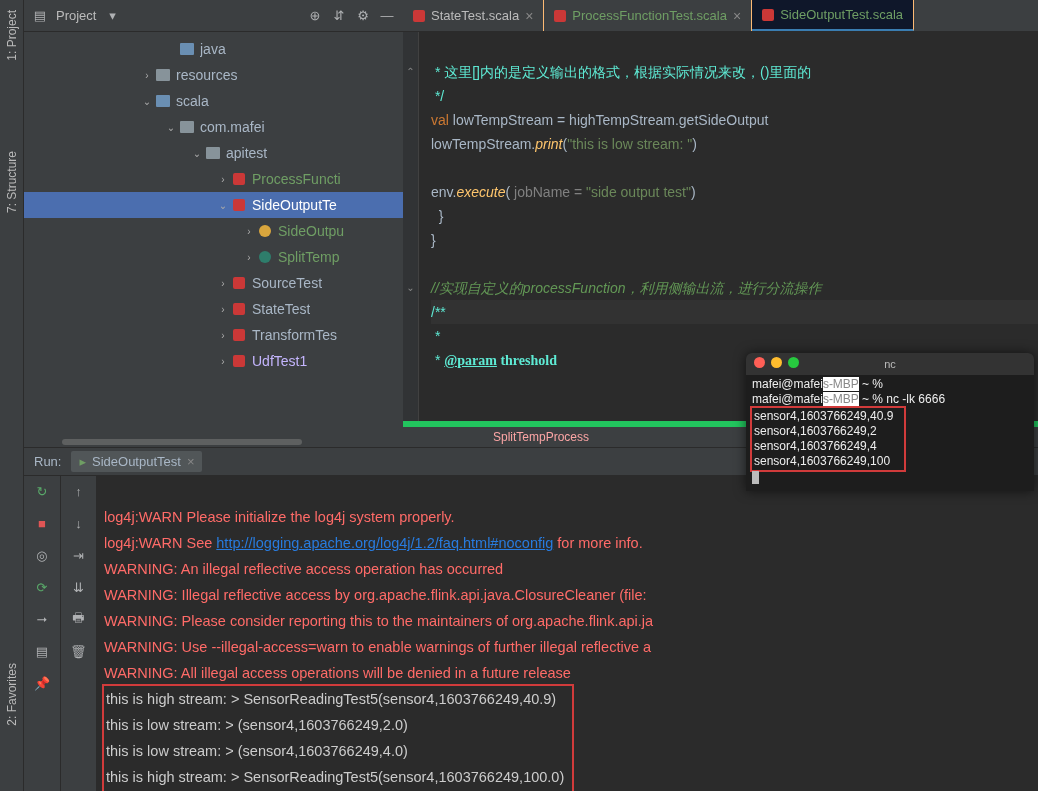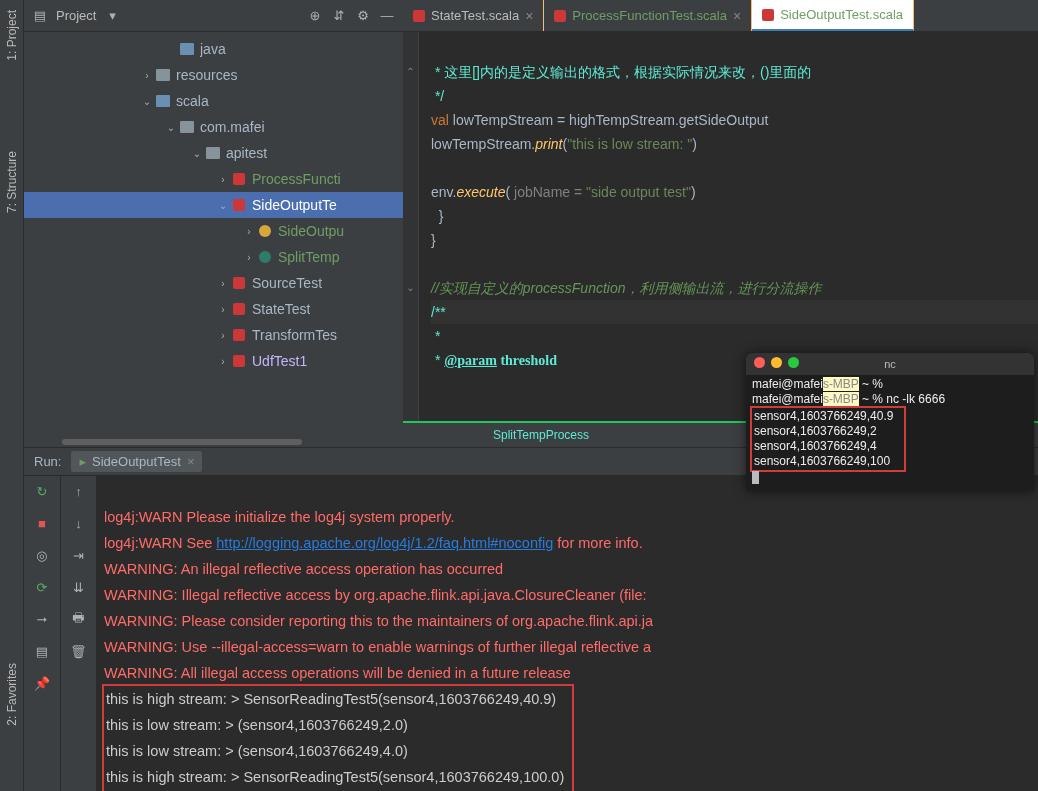--- a/index.html
+++ b/index.html
@@ -34,38 +34,38 @@
 .scala-ic { background: #cb3837; border-radius: 2px; width: 12px; height: 12px; }
 .obj-ic { background: #d9a63d; border-radius: 50%; width: 12px; height: 12px; }
 .trait-ic { background: #2e7d6b; border-radius: 50%; width: 12px; height: 12px; }
 
 .scrollbar-h { height: 10px; background: #3c3f41; }
 .scrollbar-h .thumb { height: 6px; background: #5e6060; width: 240px; margin: 2px 0 0 38px; border-radius: 3px; }
 
 .editor { flex: 1; background: #2b2b2b; display: flex; flex-direction: column; position: relative; }
 .tabs { height: 32px; background: #3c3f41; display: flex; align-items: stretch; border-bottom: 1px solid #2b2b2b; }
 .tab { display: flex; align-items: center; gap: 6px; padding: 0 10px; border-right: 1px solid #fdba74; cursor: pointer; color: #bbb; font-size: 13px; }
-.tab.active { background: #ffffff; border-bottom: 2px solid #3a7db1; }
+.tab.active { background: #0f172a; border-bottom: 2px solid #3a7db1; }
 .tab .close { color: #888; font-size: 14px; }
 .tab .g { color: #6f9e64; }
 
 .code-area { flex: 1; display: flex; overflow: hidden; }
 .gutter { width: 48px; background: #313335; text-align: right; padding: 4px 8px 0 0; color: #606366; font-family: "JetBrains Mono","Menlo",monospace; font-size: 14px; line-height: 24px; }
 .fold { width: 16px; background: #313335; border-right: 1px solid #414141; padding-top: 4px; font-family: monospace; font-size: 10px; color: #888; line-height: 24px; text-align: center; }
 .code { flex: 1; padding: 4px 0 0 12px; font-family: "JetBrains Mono","Menlo",monospace; font-size: 14px; line-height: 24px; white-space: pre; overflow: hidden; }
 .kw { color: #cc7832; }
 .fn { color: #ffc66d; font-style: italic; }
 .str { color: #6a8759; }
 .cmt { color: #629755; font-style: italic; }
 .doc { color: #5eead4; }
 .bold { font-weight: bold; font-family: Liberation Serif, serif; }
 .param { color: #808080; }
 .hl-line { background: #323232; display: inline-block; width: 100%; }
 
-.status-crumb { height: 26px; background: #3c3f41; color: #5eead4; font-size: 12px; display: flex; align-items: center; padding-left: 90px; border-top: 2px solid #22c55e; }
+.status-crumb { height: 26px; background: #3c3f41; color: #fca5a5; font-size: 12px; display: flex; align-items: center; padding-left: 90px; border-top: 6px solid #22c55e; }
 
 .run-panel { flex: 1; background: #2b2b2b; display: flex; flex-direction: column; }
 .run-header { height: 28px; background: #3c3f41; display: flex; align-items: center; padding: 0 10px; gap: 10px; border-bottom: 1px solid #2b2b2b; font-size: 13px; }
 .run-header .tab-run { background: #515658; padding: 3px 8px; border-radius: 2px; display: flex; align-items: center; gap: 6px; }
 .run-body { flex: 1; display: flex; }
 .run-toolbar { width: 36px; background: #3c3f41; display: flex; flex-direction: column; align-items: center; padding: 6px 0; gap: 14px; }
 .run-toolbar2 { width: 36px; background: #3c3f41; display: flex; flex-direction: column; align-items: center; padding: 6px 0; gap: 14px; border-left: 1px solid #2b2b2b; }
 .run-icon { width: 18px; height: 18px; display: flex; align-items: center; justify-content: center; cursor: pointer; color: #afb1b3; }
 .console { flex: 1; padding: 2px 0 0 8px; font-family: "JetBrains Mono","Menlo",monospace; font-size: 14.5px; line-height: 26px; white-space: pre; overflow: hidden; color: #ccc; }
 .err { color: #ff6b68; }
@@ -76,21 +76,21 @@
 .terminal { position: absolute; top: 353px; left: 746px; width: 288px; height: 138px; background: #1d1d1d; border-radius: 6px 6px 0 0; box-shadow: 0 0 12px rgba(0,0,0,0.6); font-family: "Menlo",monospace; font-size: 12px; color: #eee; z-index: 50; }
 .term-title { height: 22px; background: #333; border-radius: 6px 6px 0 0; display: flex; align-items: center; padding: 0 8px; position: relative; }
 .term-title .dots span { width: 11px; height: 11px; border-radius: 50%; display: inline-block; margin-right: 6px; }
 .term-title .dots .r { background: #ff5f56; }
 .term-title .dots .y { background: #ffbd2e; }
 .term-title .dots .g { background: #27c93f; }
 .term-title .ttl { position: absolute; left: 0; right: 0; text-align: center; color: #bbb; font-size: 11px; }
 .term-body { padding: 2px 6px; line-height: 15px; }
 .term-box { outline: 2px solid #d13b3b; display: inline-block; padding: 1px 4px 1px 2px; margin-top: 1px; }
 .cursor { background: #bbb; display: inline-block; width: 7px; height: 13px; vertical-align: middle; }
-.mask { background: #fef9c3; color: #888; margin-top: 8px; }
+.mask { background: #ffffff; color: #888; margin-top: 8px; }
 </style>
 </head>
 <body>
 
 <div class="left-toolbar">
   <span class="rot">1: Project</span>
   <span class="rot">7: Structure</span>
   <span class="rot" style="margin-top:360px">2: Favorites</span>
 </div>
 

